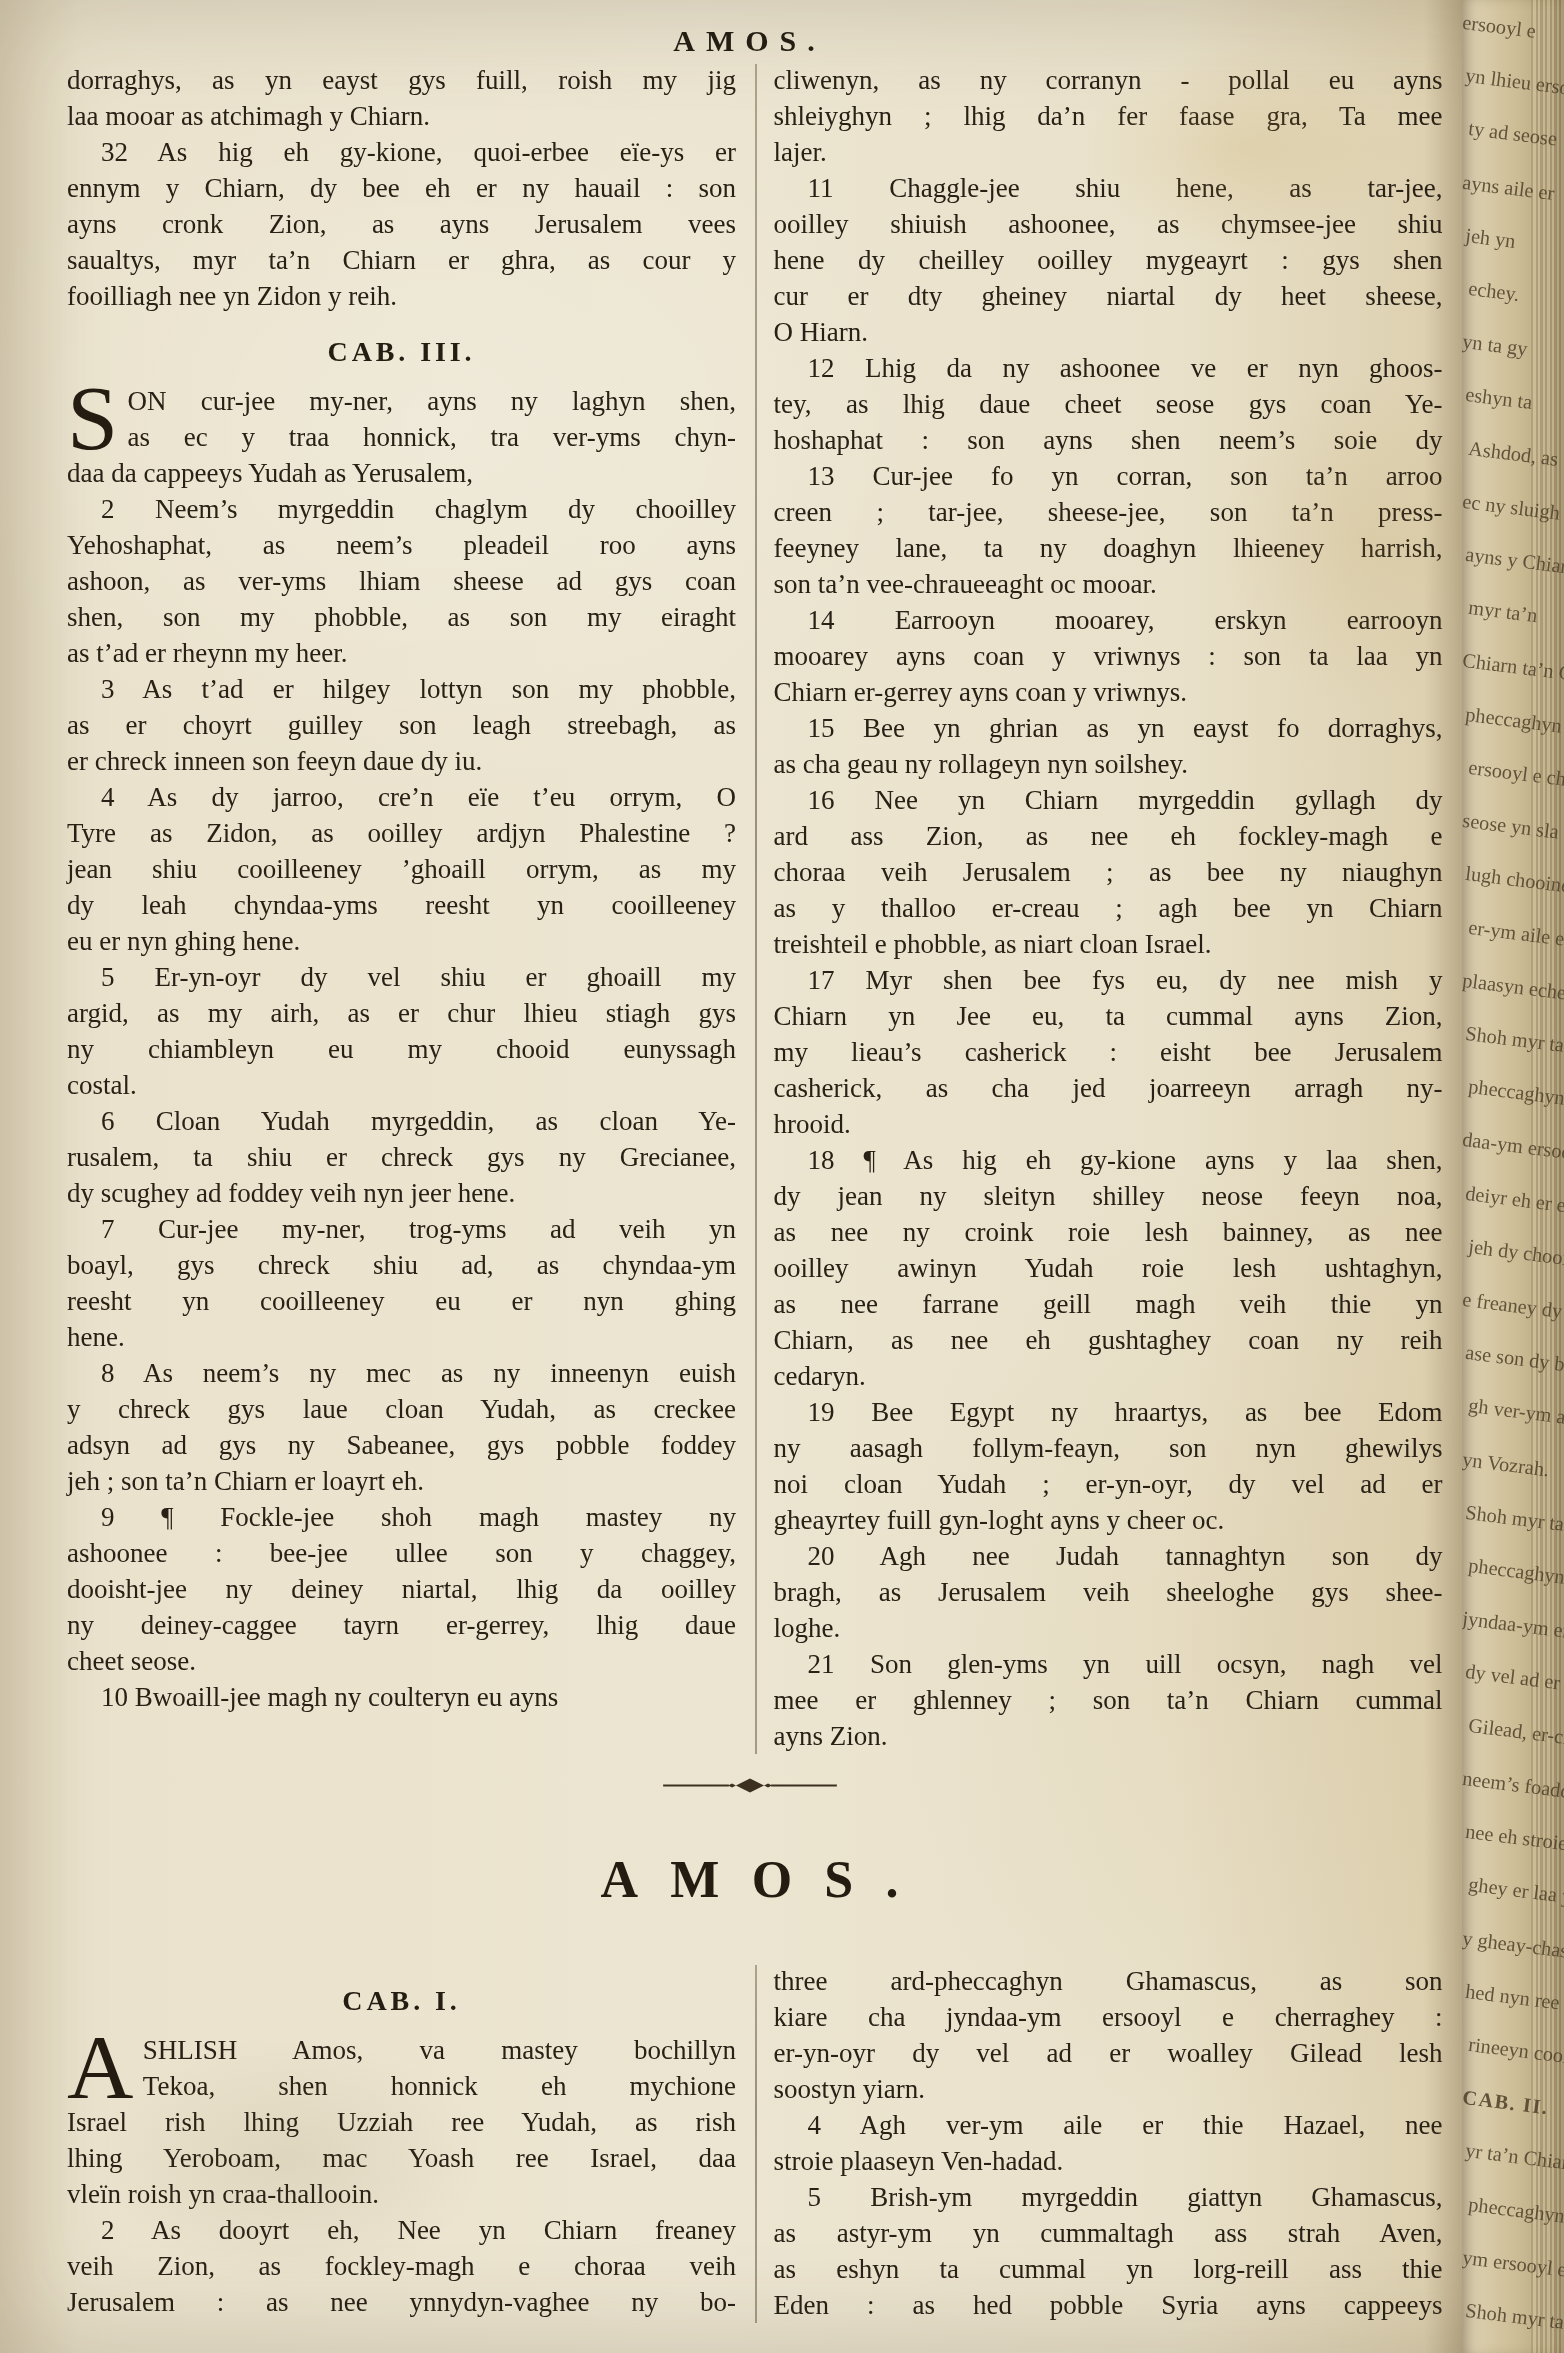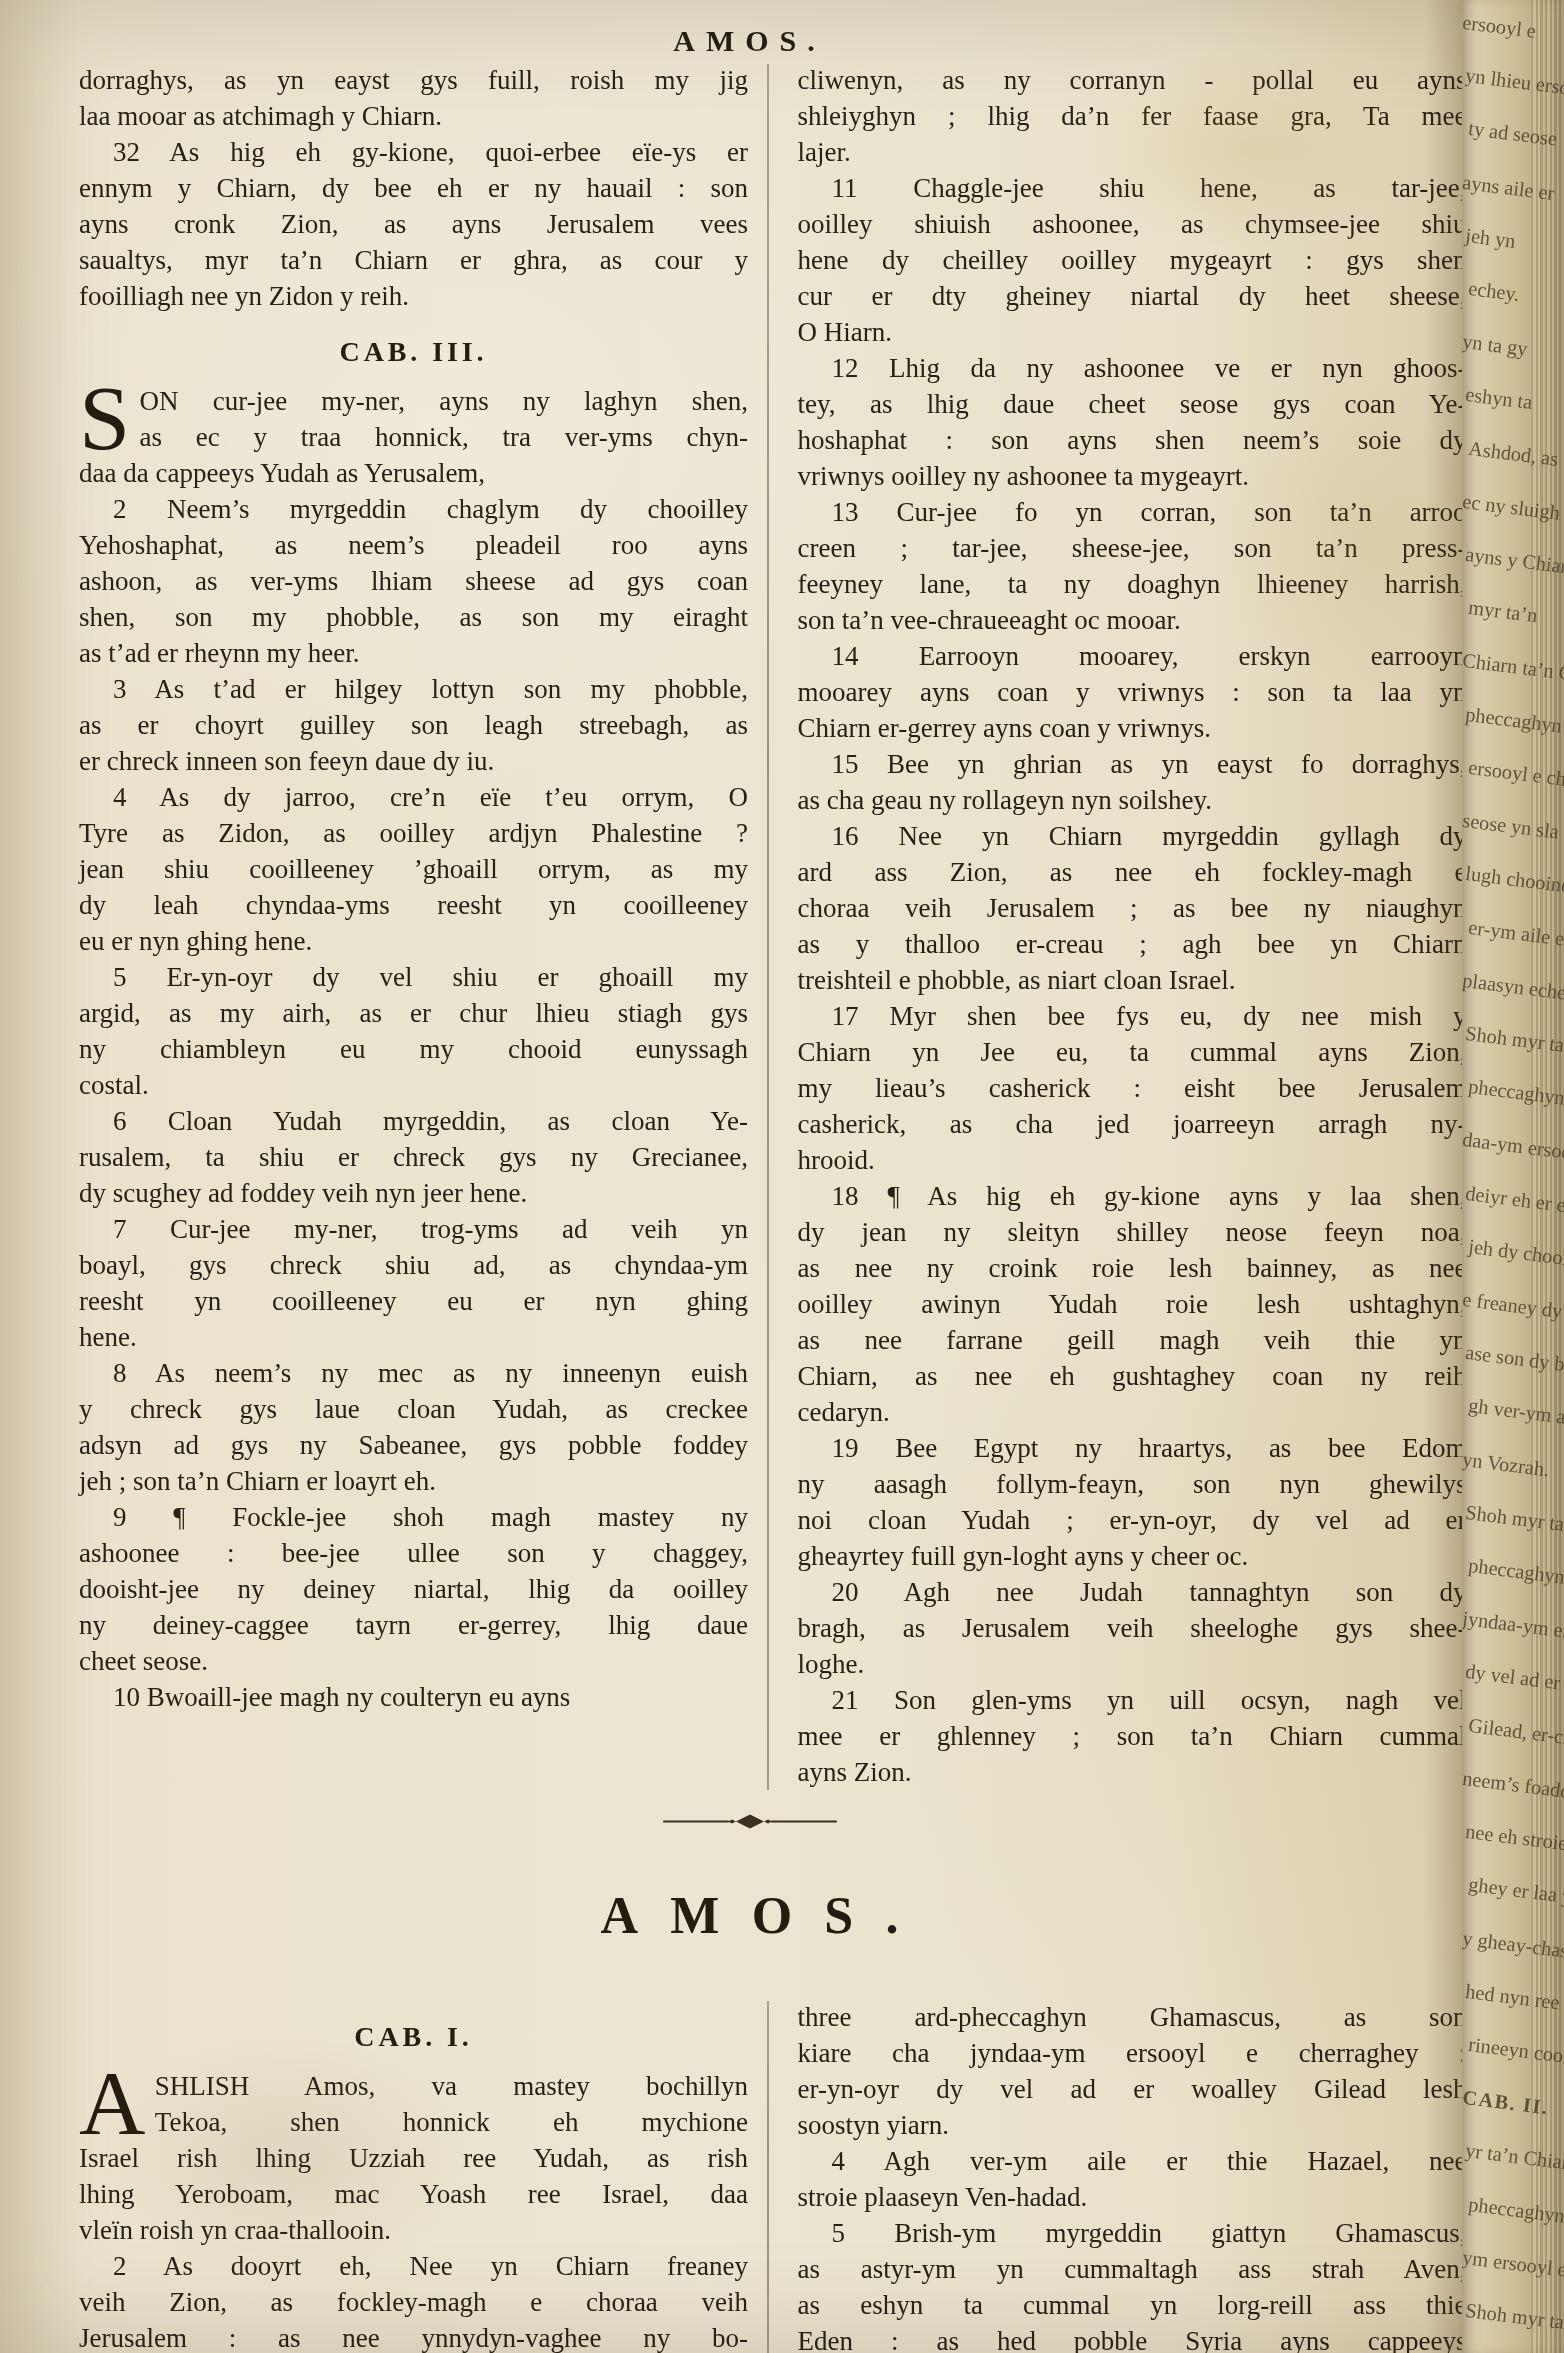--- a/index.html
+++ b/index.html
@@ -19,21 +19,21 @@
   .stain{position:absolute;border-radius:50%;pointer-events:none;}
   .stain.s1{left:1080px;top:47px;width:329px;height:203px;background:radial-gradient(ellipse,rgba(196,162,84,.20),rgba(196,162,84,0) 70%);}
   .stain.s2{left:1221px;top:376px;width:282px;height:329px;background:radial-gradient(ellipse,rgba(186,152,80,.14),rgba(186,152,80,0) 70%);}
   .stain.s3{left:94px;top:2034px;width:391px;height:250px;background:radial-gradient(ellipse,rgba(120,96,54,.10),rgba(120,96,54,0) 70%);}
 
   .running-head{
     text-align:center;font-size:30px;letter-spacing:11px;
     padding:23.5px 133px 4.7px 67px;font-weight:bold;color:#241d12;
   }
   .two-col{display:flex;align-items:stretch;padding-left:67px;}
-  .col{width:669px;flex:0 0 669px;margin-left:12px;}
+  .col{width:669px;flex:0 0 669px;}
   .col-rule{width:1.6px;flex:0 0 1.6px;margin:1.6px 17px 0 19px;
     background:linear-gradient(#7a6c52,#554936 40%,#6a5c44);opacity:.55;}
 
   .line{font-size:27px;line-height:36px;text-align:justify;text-align-last:justify;}
   .line.final{text-align-last:left;}
   .para.verse .line.first{text-indent:34px;}
   .chap-head{font-size:28px;line-height:36px;text-align:center;letter-spacing:3.9px;
     font-weight:bold;color:#241d12;margin:20.3px 0 12.5px;}
   .dropcap{float:left;font-size:92px;line-height:67px;height:69px;margin:1.6px 9.4px 0 0;
     color:#241c10;}
@@ -150,21 +150,20 @@
           <div class="line first">11 Chaggle-jee shiu hene, as tar-jee,</div>
           <div class="line">ooilley shiuish ashoonee, as chymsee-jee shiu</div>
           <div class="line">hene dy cheilley ooilley mygeayrt : gys shen</div>
           <div class="line">cur er dty gheiney niartal dy heet sheese,</div>
           <div class="line final">O Hiarn.</div>
         </div>
         <div class="para verse">
           <div class="line first">12 Lhig da ny ashoonee ve er nyn ghoos-</div>
           <div class="line">tey, as lhig daue cheet seose gys coan Ye-</div>
           <div class="line">hoshaphat : son ayns shen neem’s soie dy</div>
-          <div class="line final">vriwnys ooilley ny ashoonee ta mygeayrt.</div>
         </div>
         <div class="para verse">
           <div class="line first">13 Cur-jee fo yn corran, son ta’n arroo</div>
           <div class="line">creen ; tar-jee, sheese-jee, son ta’n press-</div>
           <div class="line">feeyney lane, ta ny doaghyn lhieeney harrish,</div>
           <div class="line final">son ta’n vee-chraueeaght oc mooar.</div>
         </div>
         <div class="para verse">
           <div class="line first">14 Earrooyn mooarey, erskyn earrooyn</div>
           <div class="line">mooarey ayns coan y vriwnys : son ta laa yn</div>

